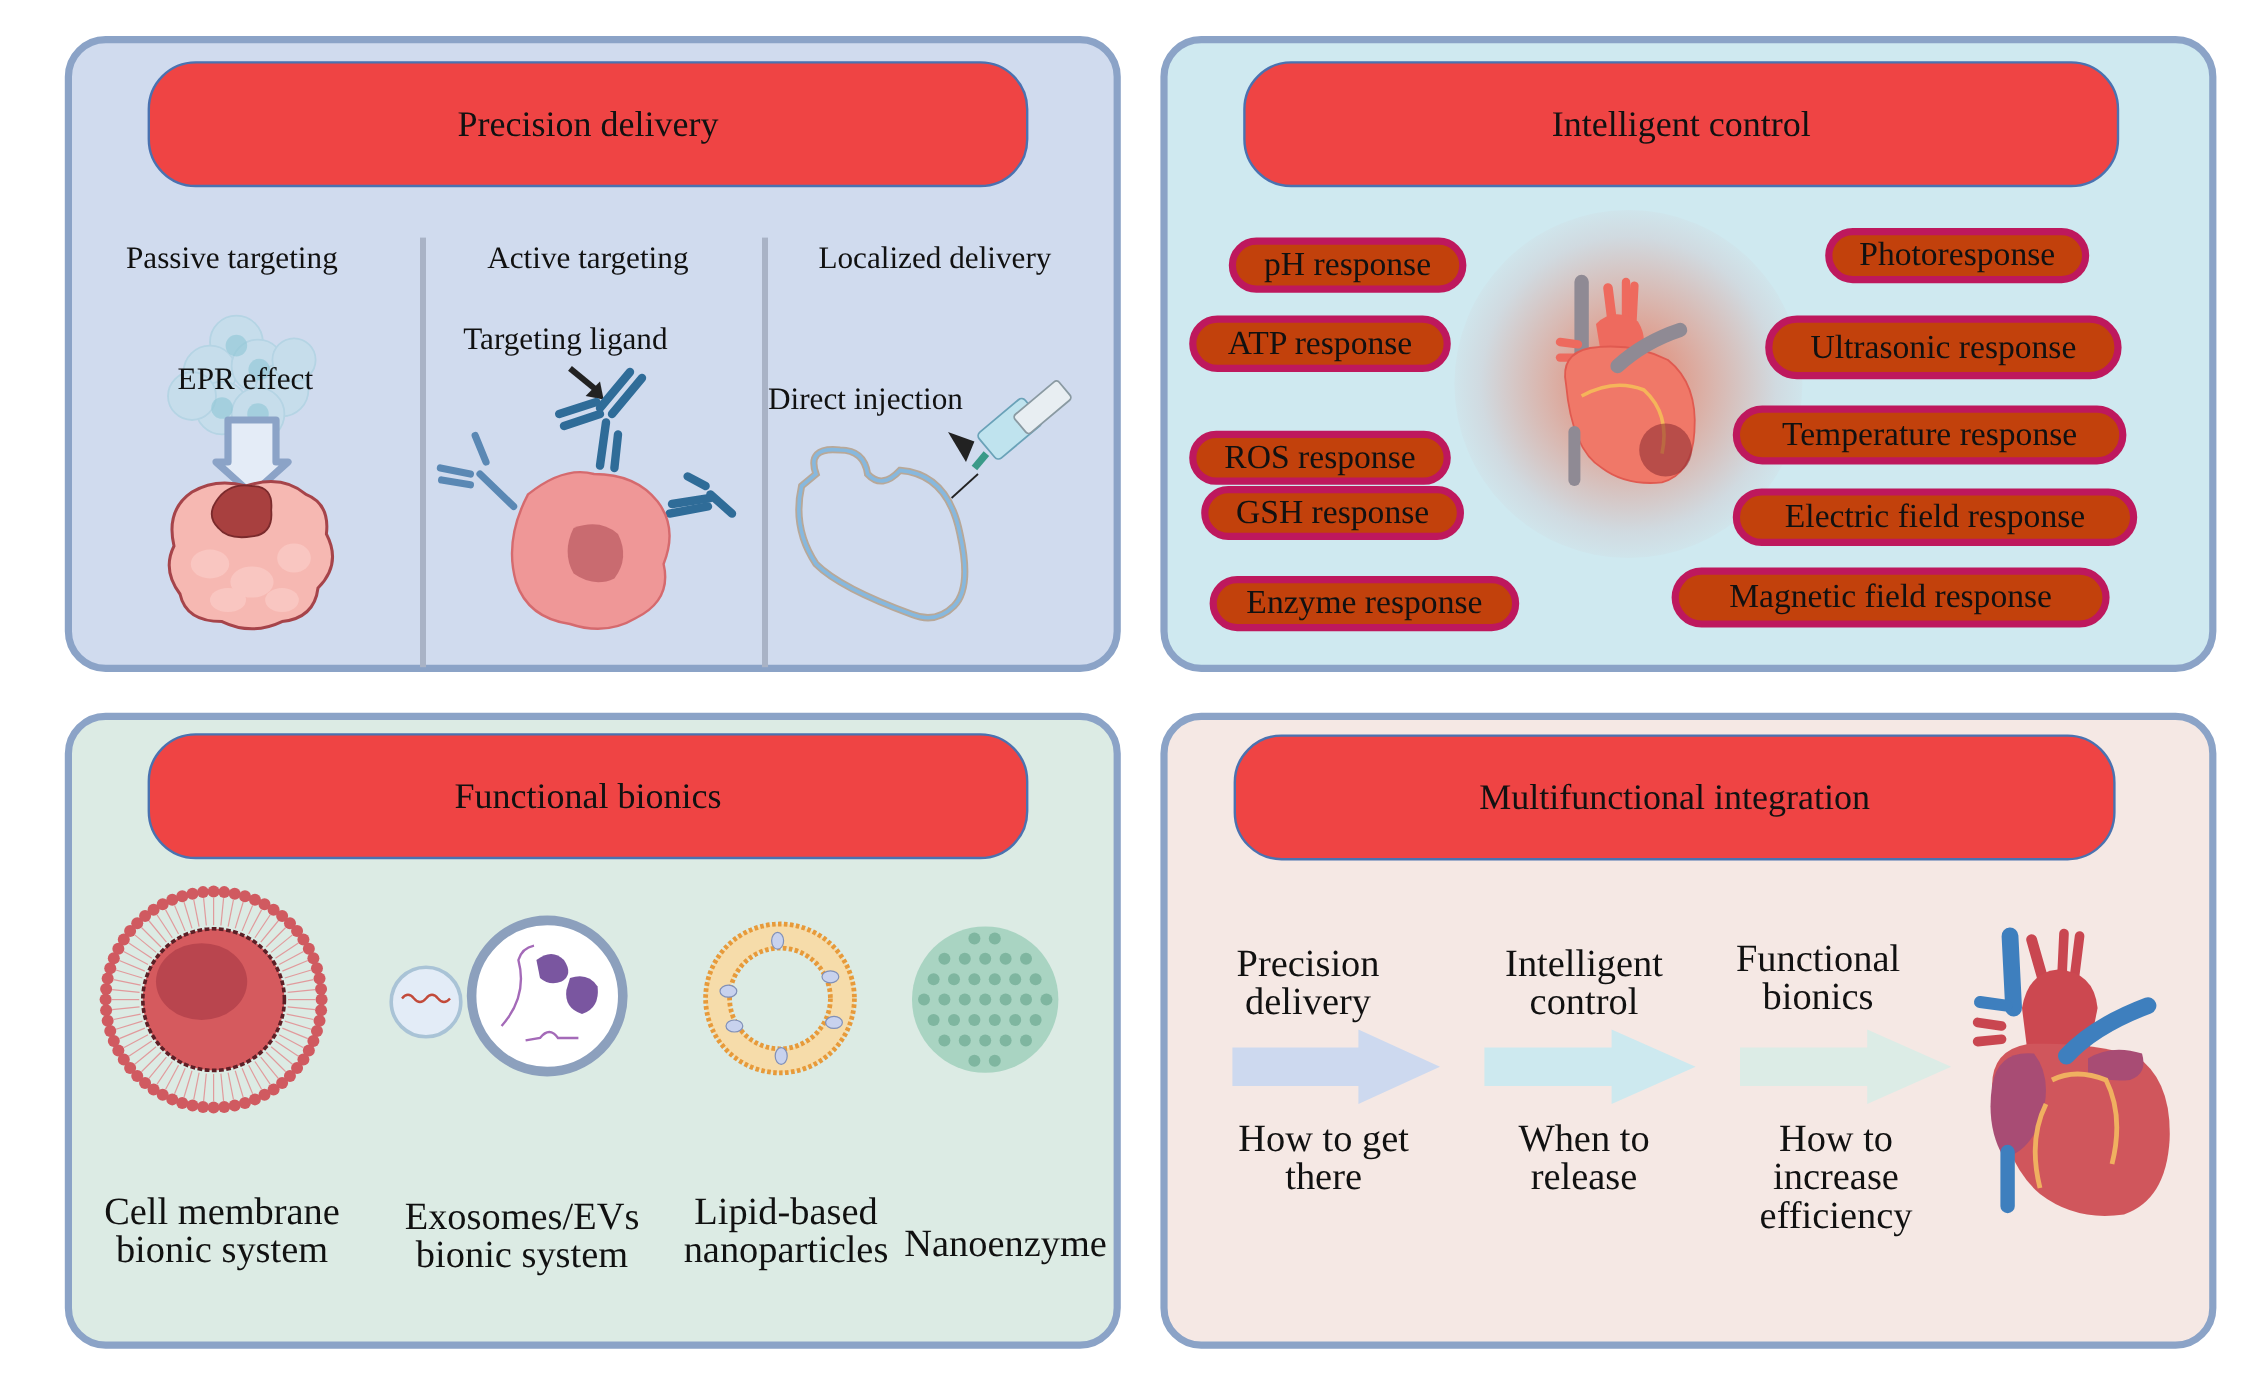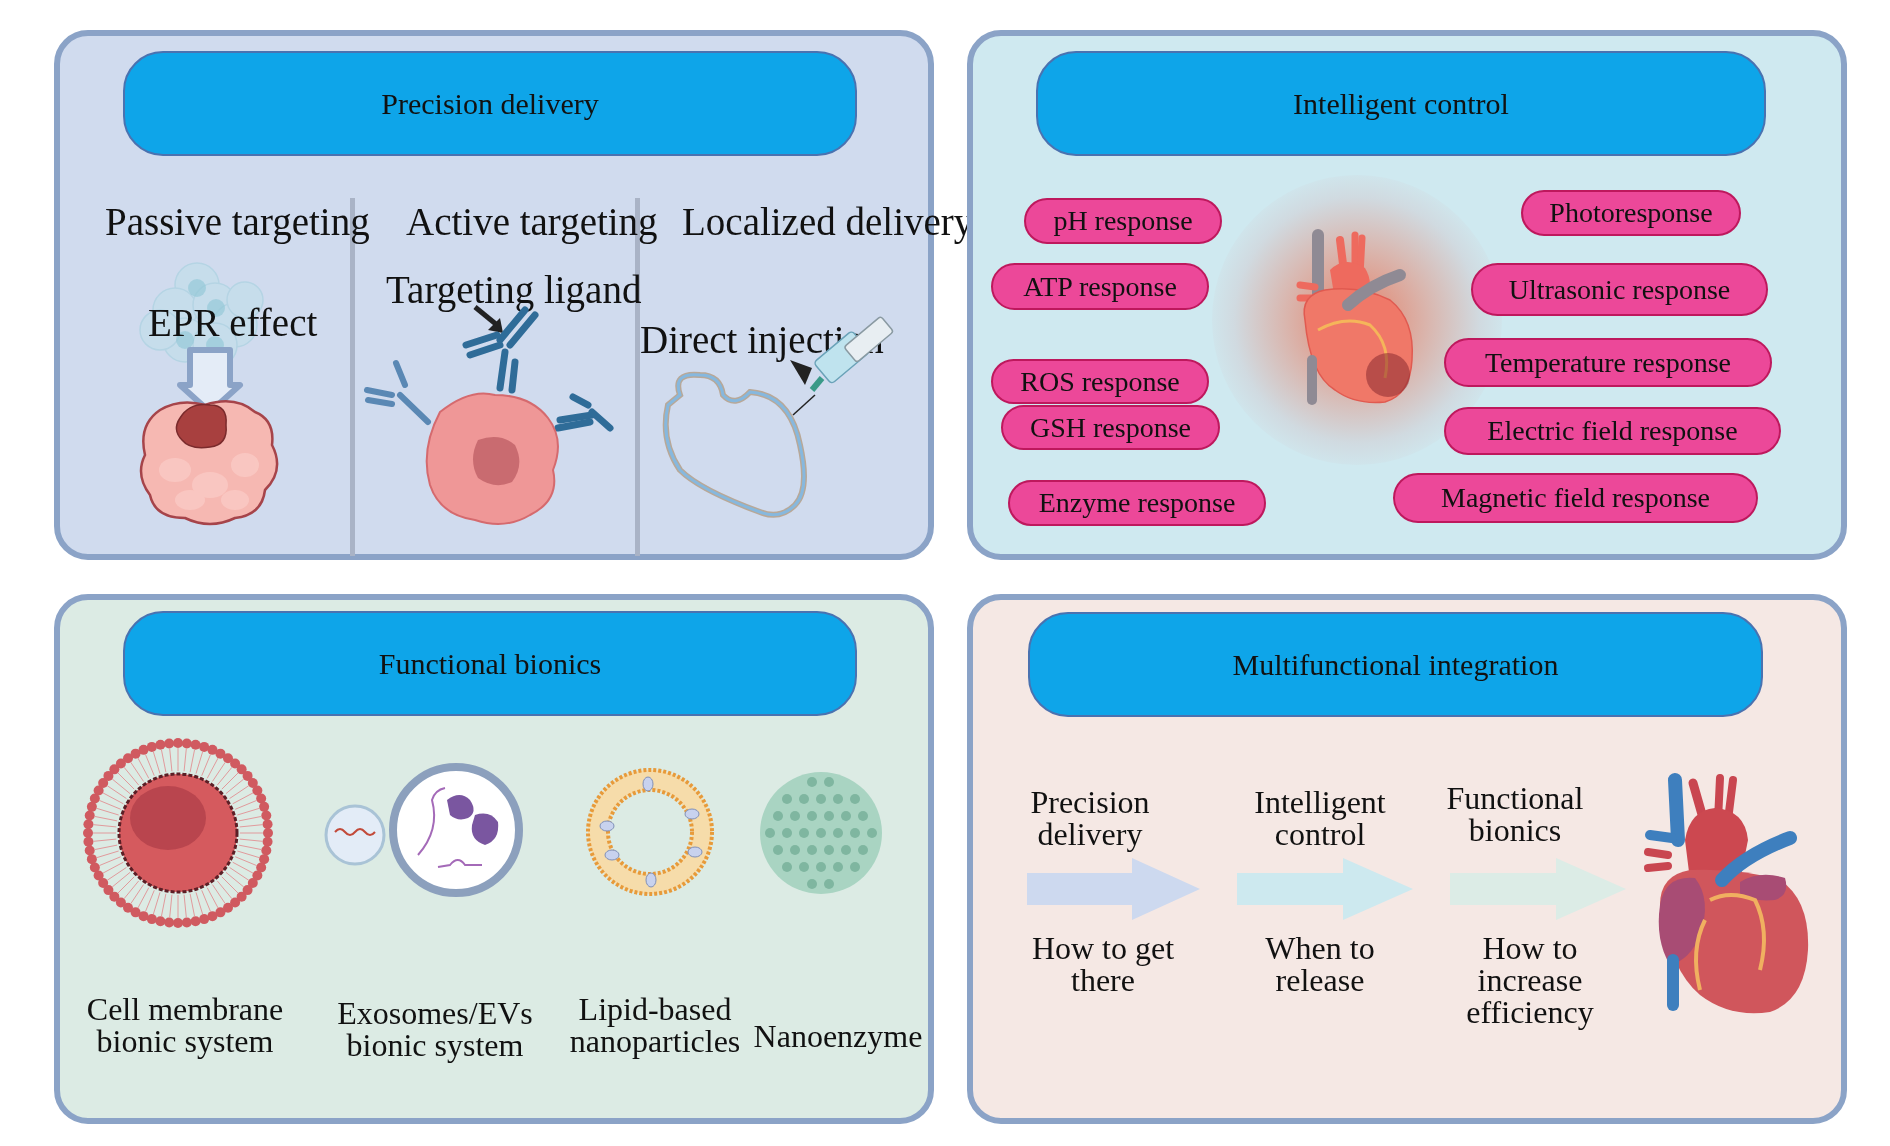--- a/index.html
+++ b/index.html
@@ -2,24 +2,24 @@
 <html><head>
 <meta charset="utf-8">
 <style>
   html,body{margin:0;padding:0;background:#ffffff;}
   body{width:1890px;height:1146px;position:relative;overflow:hidden;font-family:"Liberation Serif","DejaVu Serif",serif;color:#111;}
   .panel{position:absolute;border:6px solid #8ba3c7;border-radius:34px;box-sizing:border-box;}
   #p1{left:54px;top:30px;width:880px;height:530px;background:#d0dbee;}
   #p2{left:967px;top:30px;width:880px;height:530px;background:#cfe9f0;overflow:hidden;}
   #p3{left:54px;top:594px;width:880px;height:530px;background:#dcebe4;}
   #p4{left:967px;top:594px;width:880px;height:530px;background:#f5e8e4;}
-  .hdr{position:absolute;background:#0ea5e9;border:2px solid #4a72b0;border-radius:40px;box-sizing:border-box;display:flex;align-items:center;justify-content:center;font-size:30px;}
-  .t{position:absolute;font-size:39px;white-space:nowrap;line-height:1;}
+  .hdr{position:absolute;background:#ef4444;border:2px solid #4a72b0;border-radius:40px;box-sizing:border-box;display:flex;align-items:center;justify-content:center;font-size:30px;}
+  .t{position:absolute;font-size:26px;white-space:nowrap;line-height:1;}
   .tc{position:absolute;font-size:32px;text-align:center;line-height:32px;white-space:nowrap;transform:translateX(-50%);}
-  .pill{position:absolute;background:#ec4899;border:2px solid #be185d;border-radius:30px;box-sizing:border-box;display:flex;align-items:center;justify-content:center;font-size:28px;white-space:nowrap;}
+  .pill{position:absolute;background:#c2410c;border:6px solid #be185d;border-radius:30px;box-sizing:border-box;display:flex;align-items:center;justify-content:center;font-size:28px;white-space:nowrap;}
   .divider{position:absolute;width:5px;background:#a9b3c6;}
   svg{position:absolute;overflow:visible;}
   .glow{position:absolute;left:1212px;top:175px;width:290px;height:290px;border-radius:50%;
         background:radial-gradient(circle, rgba(232,110,80,0.85) 0%, rgba(226,140,120,0.55) 35%, rgba(210,200,205,0.45) 60%, rgba(207,233,240,0) 75%);}
 </style>
 </head>
 <body>
 
 <div class="panel" id="p1"></div>
 <div class="hdr" style="left:123px;top:51px;width:734px;height:105px;">

